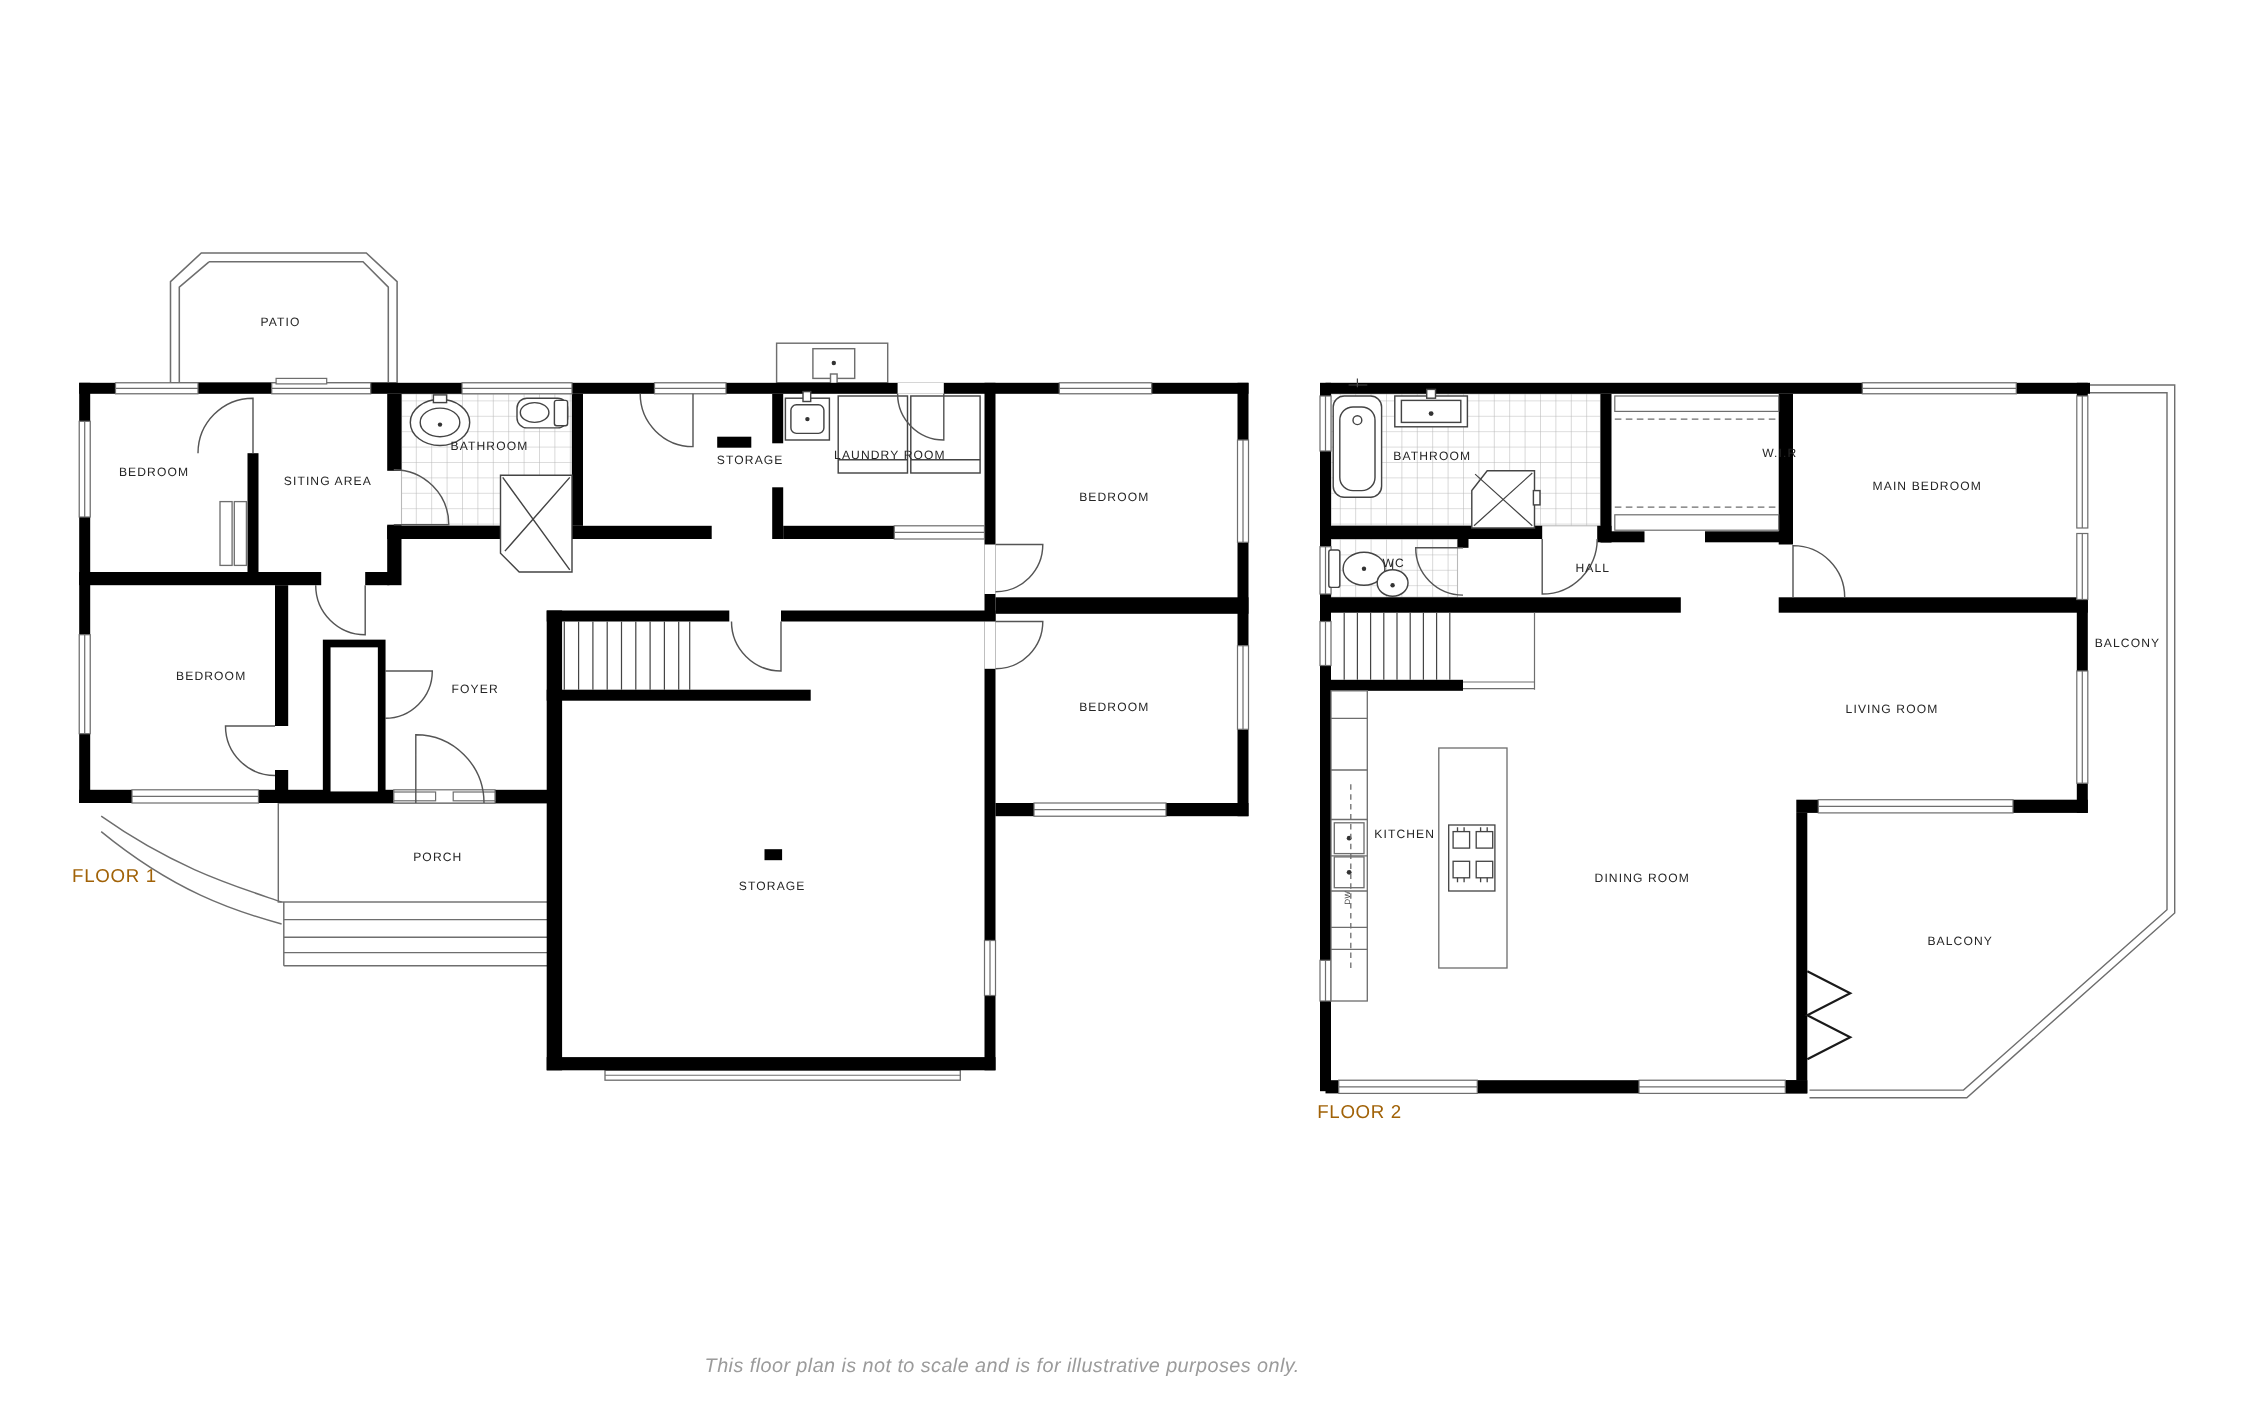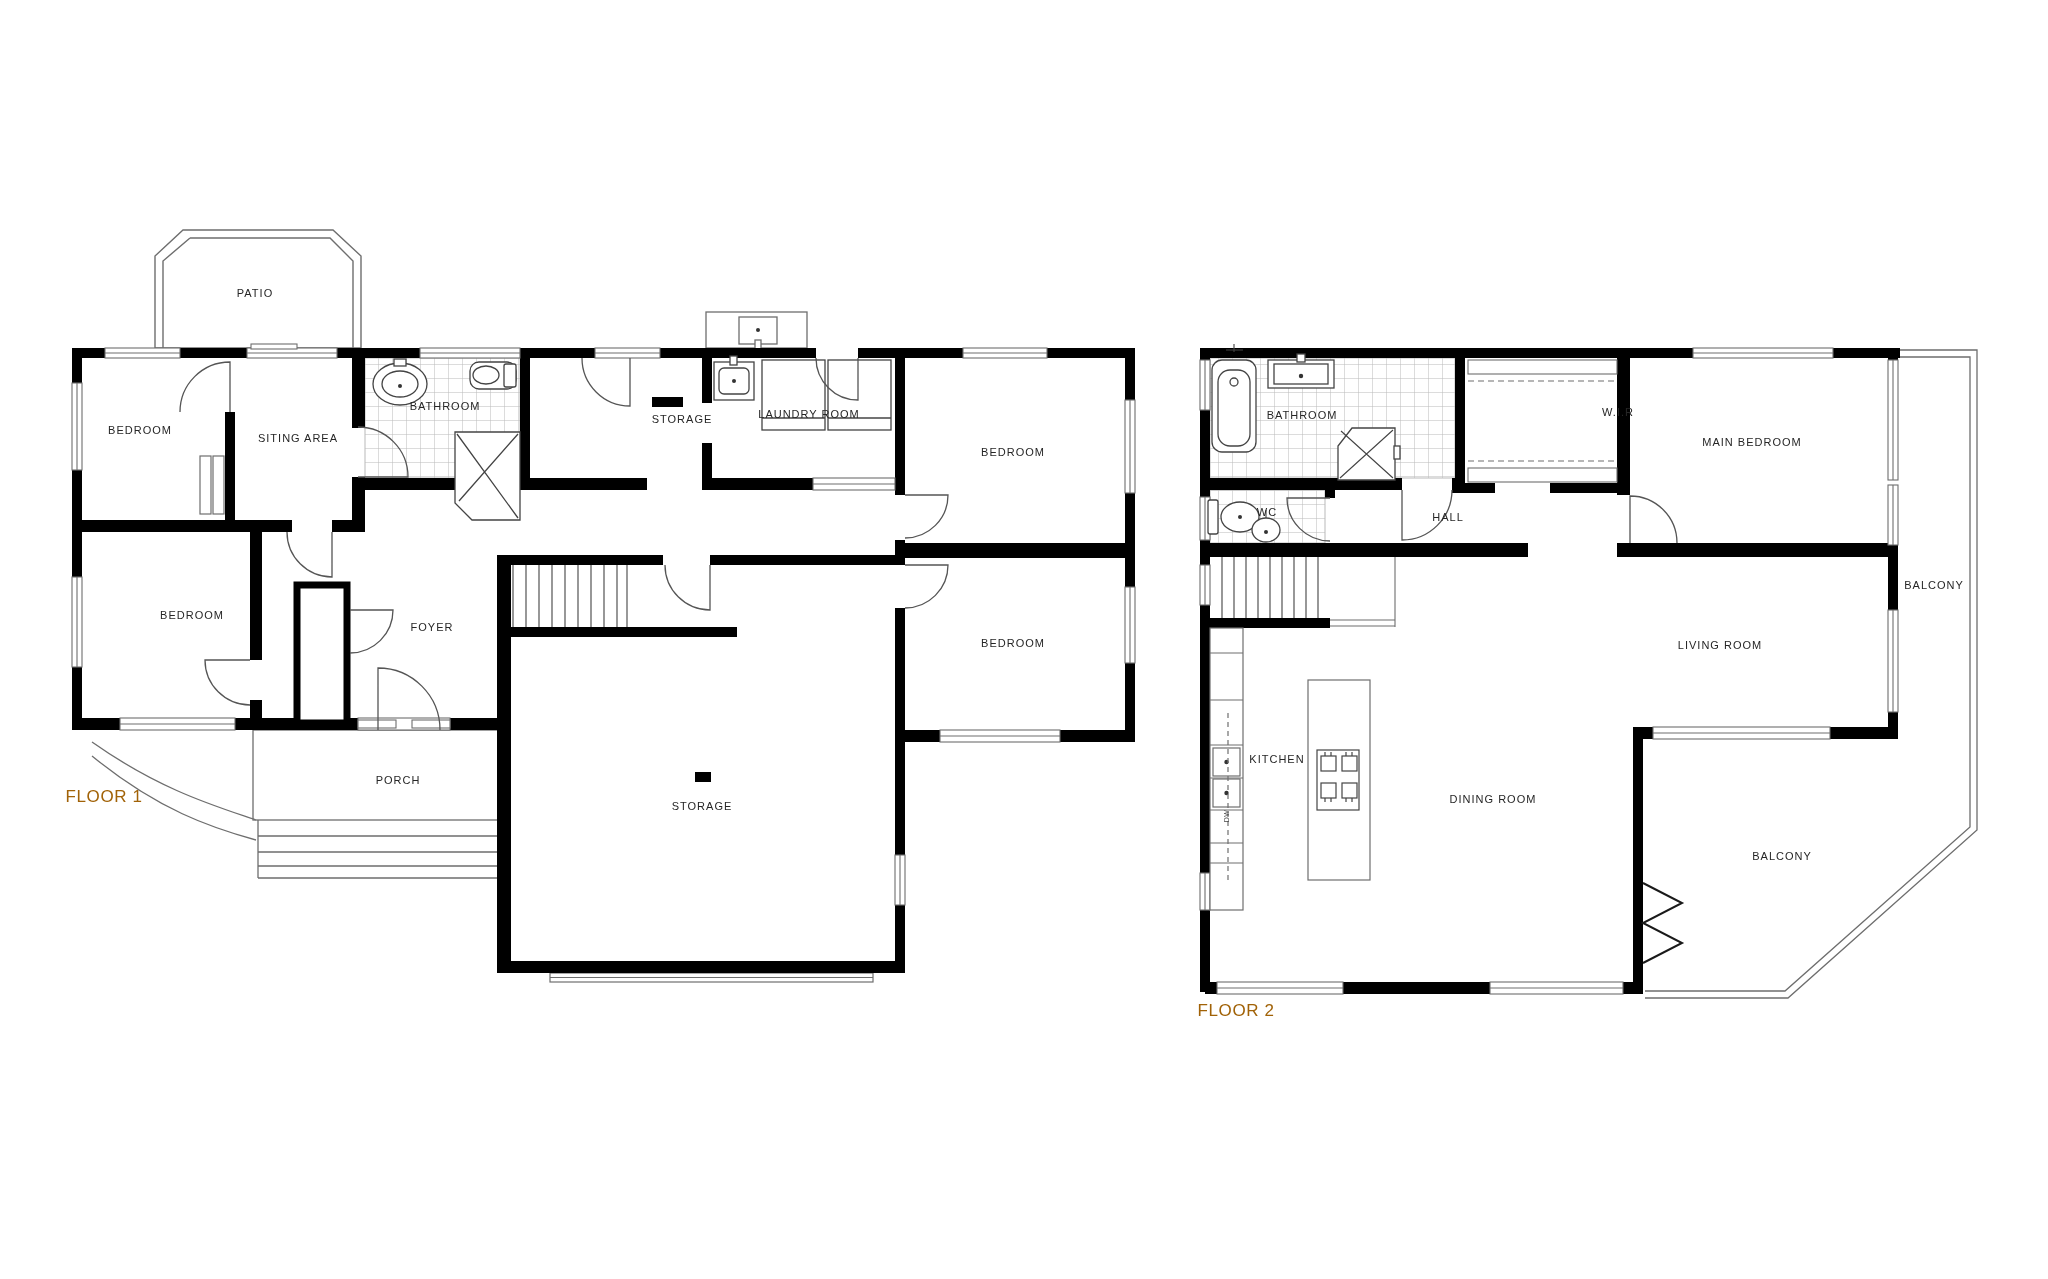--- a/index.html
+++ b/index.html
@@ -306,14 +306,15 @@
 <div class="rlabel" style="left:1267px;top:512px">WC</div>
 <div class="rlabel" style="left:1448px;top:517px">HALL</div>
 <div class="rlabel" style="left:1934px;top:585px">BALCONY</div>
 <div class="rlabel" style="left:1720px;top:645px">LIVING ROOM</div>
 <div class="rlabel" style="left:1277px;top:759px">KITCHEN</div>
 <div class="rlabel" style="left:1493px;top:799px">DINING ROOM</div>
 <div class="rlabel" style="left:1782px;top:856px">BALCONY</div>
 <div class="flabel" style="left:1236px;top:1011px">FLOOR 2</div>
 <div class="dwlabel" style="left:1226px;top:816px">DW</div>
 
+<div class="caption" style="left:911px;top:1242px">This floor plan is not to scale and is for illustrative purposes only.</div>
 
 </div>
 
 </body></html>

